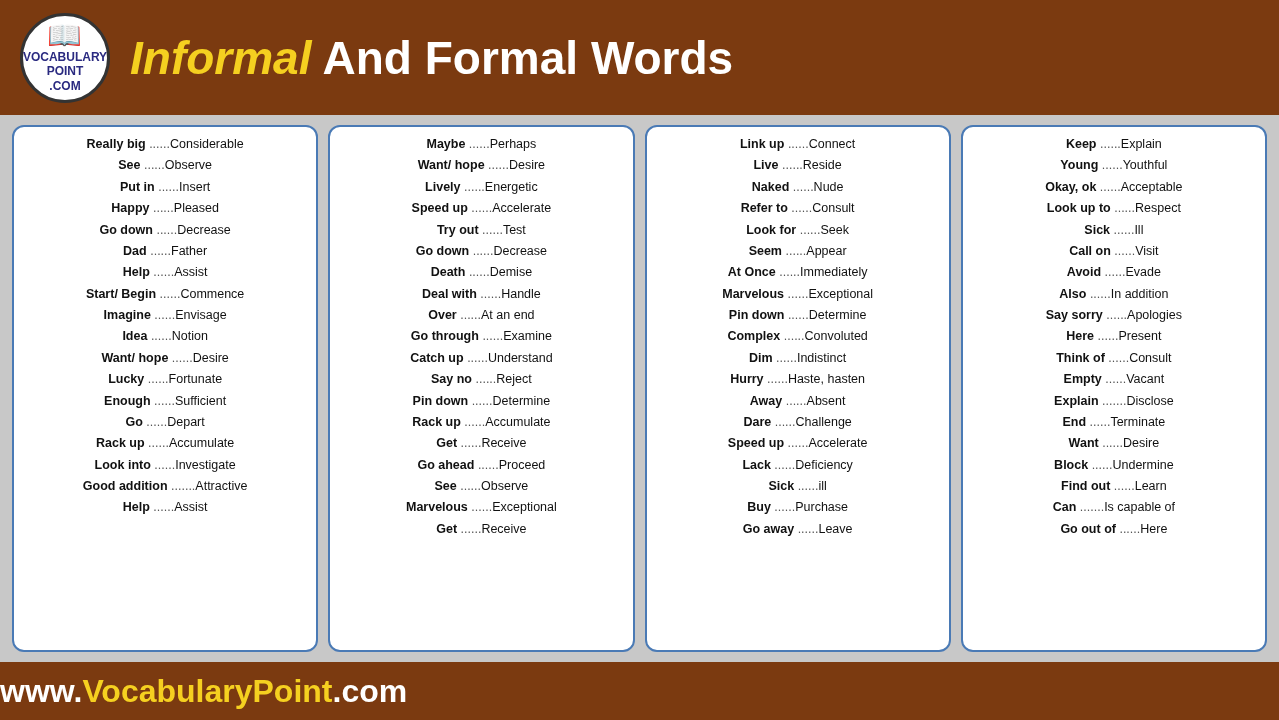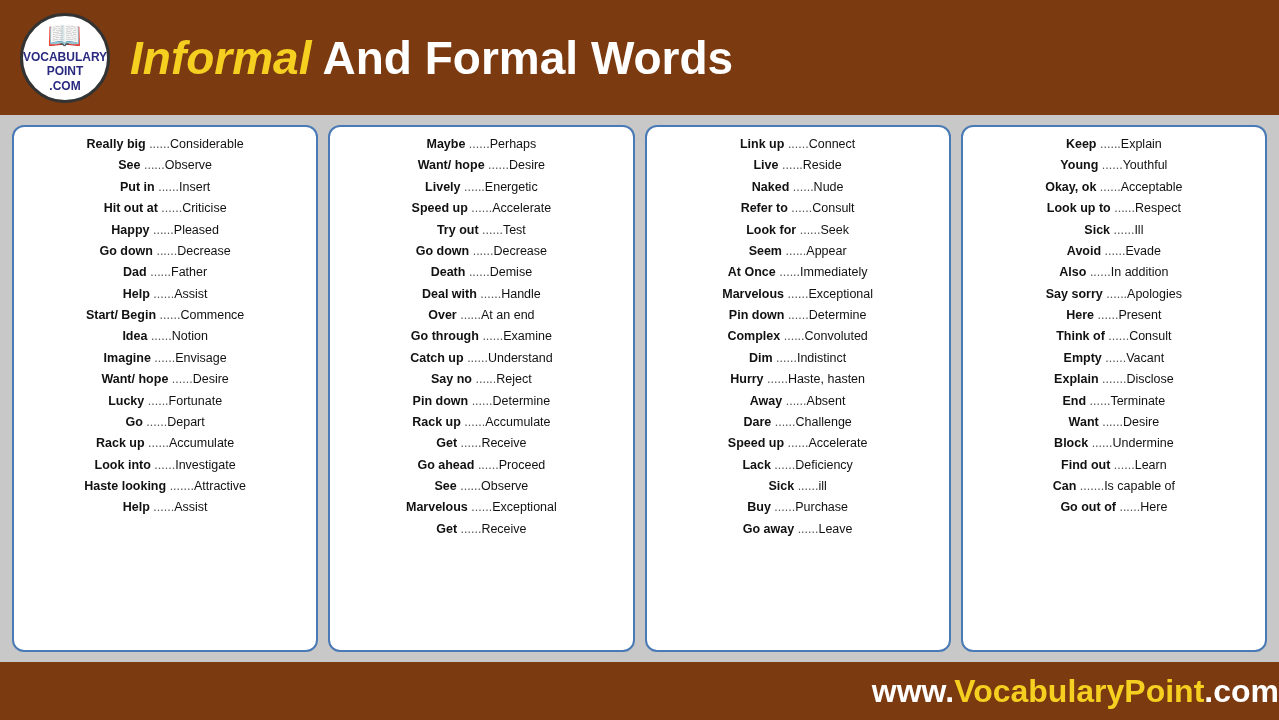--- a/index.html
+++ b/index.html
@@ -93,21 +93,21 @@
     .vocab-item .formal {
       color: #111;
     }
 
     
     .footer {
       background: #7b3a10;
       height: 58px;
       display: flex;
       align-items: center;
-      justify-content: flex-end;
+      justify-content: flex-start;
     }
     .footer-text {
       font-size: 32px;
       font-weight: bold;
       color: white;
     }
     .footer-text .vp {
       color: #f5d020;
     }
   </style>
@@ -128,34 +128,34 @@
     <span class="title-rest"> And Formal Words</span>
   </div>
 </div>
 
 <div class="main-content">
 
   <div class="vocab-card" id="col1-card">
       <div class="vocab-item"><span class="informal">Really big</span> <span class="dots">......</span><span class="formal">Considerable</span></div>
       <div class="vocab-item"><span class="informal">See</span> <span class="dots">......</span><span class="formal">Observe</span></div>
       <div class="vocab-item"><span class="informal">Put in</span> <span class="dots">......</span><span class="formal">Insert</span></div>
-      <div class="vocab-item"><span class="informal">Hit out at</span> <span class="dots">......</span><span class="formal">Criticise</span></div>
       <div class="vocab-item"><span class="informal">Happy</span> <span class="dots">......</span><span class="formal">Pleased</span></div>
       <div class="vocab-item"><span class="informal">Go down</span> <span class="dots">......</span><span class="formal">Decrease</span></div>
       <div class="vocab-item"><span class="informal">Dad</span> <span class="dots">......</span><span class="formal">Father</span></div>
       <div class="vocab-item"><span class="informal">Help</span> <span class="dots">......</span><span class="formal">Assist</span></div>
       <div class="vocab-item"><span class="informal">Start/ Begin</span> <span class="dots">......</span><span class="formal">Commence</span></div>
+      <div class="vocab-item"><span class="informal">Imagine</span> <span class="dots">......</span><span class="formal">Envisage</span></div>
       <div class="vocab-item"><span class="informal">Idea</span> <span class="dots">......</span><span class="formal">Notion</span></div>
-      <div class="vocab-item"><span class="informal">Imagine</span> <span class="dots">......</span><span class="formal">Envisage</span></div>
       <div class="vocab-item"><span class="informal">Want/ hope</span> <span class="dots">......</span><span class="formal">Desire</span></div>
       <div class="vocab-item"><span class="informal">Lucky</span> <span class="dots">......</span><span class="formal">Fortunate</span></div>
+      <div class="vocab-item"><span class="informal">Enough</span> <span class="dots">......</span><span class="formal">Sufficient</span></div>
       <div class="vocab-item"><span class="informal">Go</span> <span class="dots">......</span><span class="formal">Depart</span></div>
       <div class="vocab-item"><span class="informal">Rack up</span> <span class="dots">......</span><span class="formal">Accumulate</span></div>
       <div class="vocab-item"><span class="informal">Look into</span> <span class="dots">......</span><span class="formal">Investigate</span></div>
-      <div class="vocab-item"><span class="informal">Haste looking</span> <span class="dots">.......</span><span class="formal">Attractive</span></div>
+      <div class="vocab-item"><span class="informal">Good addition</span> <span class="dots">.......</span><span class="formal">Attractive</span></div>
       <div class="vocab-item"><span class="informal">Help</span> <span class="dots">......</span><span class="formal">Assist</span></div>
     </div>
 
   <div class="vocab-card" id="col2-card">
       <div class="vocab-item"><span class="informal">Maybe</span> <span class="dots">......</span><span class="formal">Perhaps</span></div>
       <div class="vocab-item"><span class="informal">Want/ hope</span> <span class="dots">......</span><span class="formal">Desire</span></div>
       <div class="vocab-item"><span class="informal">Lively</span> <span class="dots">......</span><span class="formal">Energetic</span></div>
       <div class="vocab-item"><span class="informal">Speed up</span> <span class="dots">......</span><span class="formal">Accelerate</span></div>
       <div class="vocab-item"><span class="informal">Try out</span> <span class="dots">......</span><span class="formal">Test</span></div>
       <div class="vocab-item"><span class="informal">Go down</span> <span class="dots">......</span><span class="formal">Decrease</span></div>
@@ -195,20 +195,21 @@
       <div class="vocab-item"><span class="informal">Buy</span> <span class="dots">......</span><span class="formal">Purchase</span></div>
       <div class="vocab-item"><span class="informal">Go away</span> <span class="dots">......</span><span class="formal">Leave</span></div>
     </div>
 
   <div class="vocab-card" id="col4-card">
       <div class="vocab-item"><span class="informal">Keep</span> <span class="dots">......</span><span class="formal">Explain</span></div>
       <div class="vocab-item"><span class="informal">Young</span> <span class="dots">......</span><span class="formal">Youthful</span></div>
       <div class="vocab-item"><span class="informal">Okay, ok</span> <span class="dots">......</span><span class="formal">Acceptable</span></div>
       <div class="vocab-item"><span class="informal">Look up to</span> <span class="dots">......</span><span class="formal">Respect</span></div>
       <div class="vocab-item"><span class="informal">Sick</span> <span class="dots">......</span><span class="formal">Ill</span></div>
+      <div class="vocab-item"><span class="informal">Call on</span> <span class="dots">......</span><span class="formal">Visit</span></div>
       <div class="vocab-item"><span class="informal">Avoid</span> <span class="dots">......</span><span class="formal">Evade</span></div>
       <div class="vocab-item"><span class="informal">Also</span> <span class="dots">......</span><span class="formal">In addition</span></div>
       <div class="vocab-item"><span class="informal">Say sorry</span> <span class="dots">......</span><span class="formal">Apologies</span></div>
       <div class="vocab-item"><span class="informal">Here</span> <span class="dots">......</span><span class="formal">Present</span></div>
       <div class="vocab-item"><span class="informal">Think of</span> <span class="dots">......</span><span class="formal">Consult</span></div>
       <div class="vocab-item"><span class="informal">Empty</span> <span class="dots">......</span><span class="formal">Vacant</span></div>
       <div class="vocab-item"><span class="informal">Explain</span> <span class="dots">.......</span><span class="formal">Disclose</span></div>
       <div class="vocab-item"><span class="informal">End</span> <span class="dots">......</span><span class="formal">Terminate</span></div>
       <div class="vocab-item"><span class="informal">Want</span> <span class="dots">......</span><span class="formal">Desire</span></div>
       <div class="vocab-item"><span class="informal">Block</span> <span class="dots">......</span><span class="formal">Undermine</span></div>

